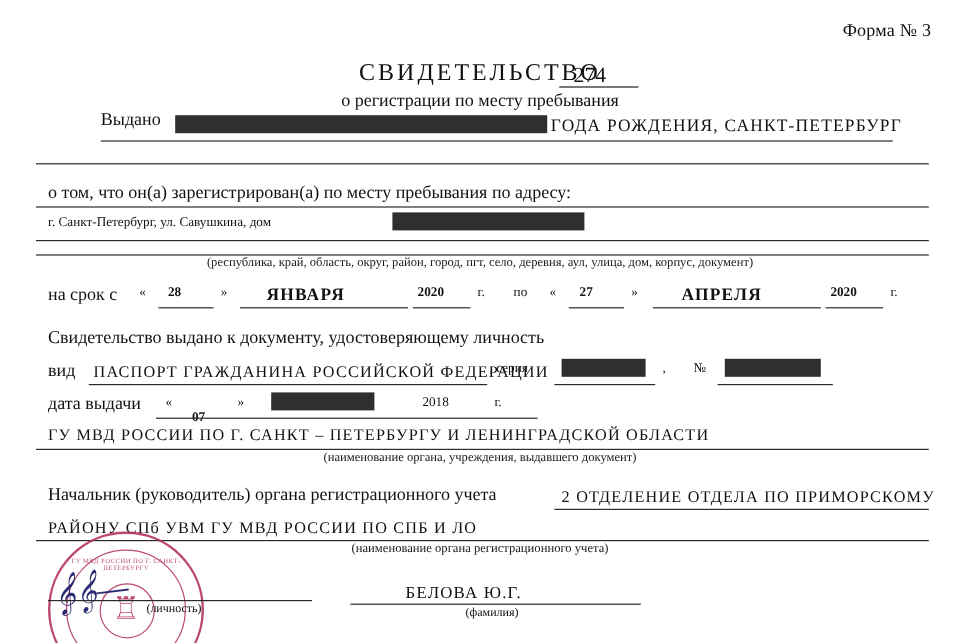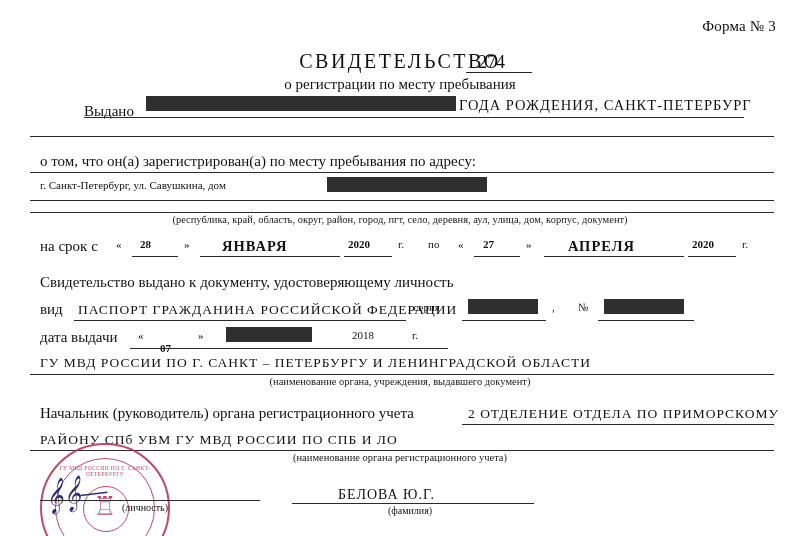--- a/index.html
+++ b/index.html
@@ -152,21 +152,21 @@
 
 <div id="page">
 
   <div class="abs form-no">Форма № 3</div>
 
   <div class="abs title">СВИДЕТЕЛЬСТВО</div>
   <div class="abs title-num">274</div>
   <div class="abs title-num-rule"></div>
   <div class="abs subtitle">о регистрации по месту пребывания</div>
 
-  <div class="abs row-label" style="left:84px; top:103px;">Выдано</div>
+  <div class="abs row-label" style="left:84px; top:92px;">Выдано</div>
   <div class="abs redact" style="left:146px; top:96px; width:310px;"></div>
   <div class="abs val-spaced" style="left:459px; top:97px;">ГОДА РОЖДЕНИЯ, САНКТ-ПЕТЕРБУРГ</div>
   <div class="abs rule" style="left:84px; top:117px; width:660px;"></div>
 
   <div class="abs rule" style="left:30px; top:136px; width:744px;"></div>
 
   <div class="abs row-label" style="left:40px; top:153px;">о том, что он(а) зарегистрирован(а) по месту пребывания по адресу:</div>
   <div class="abs rule" style="left:30px; top:172px; width:744px;"></div>
 
   <div class="abs val" style="left:40px; top:179px;">г. Санкт-Петербург, ул. Савушкина, дом</div>

